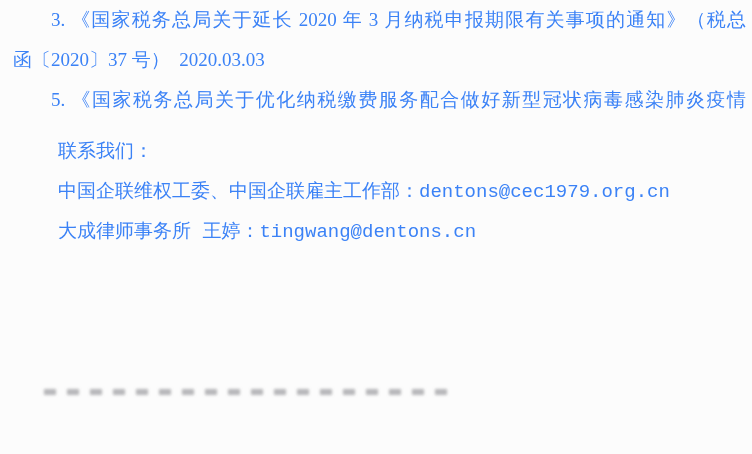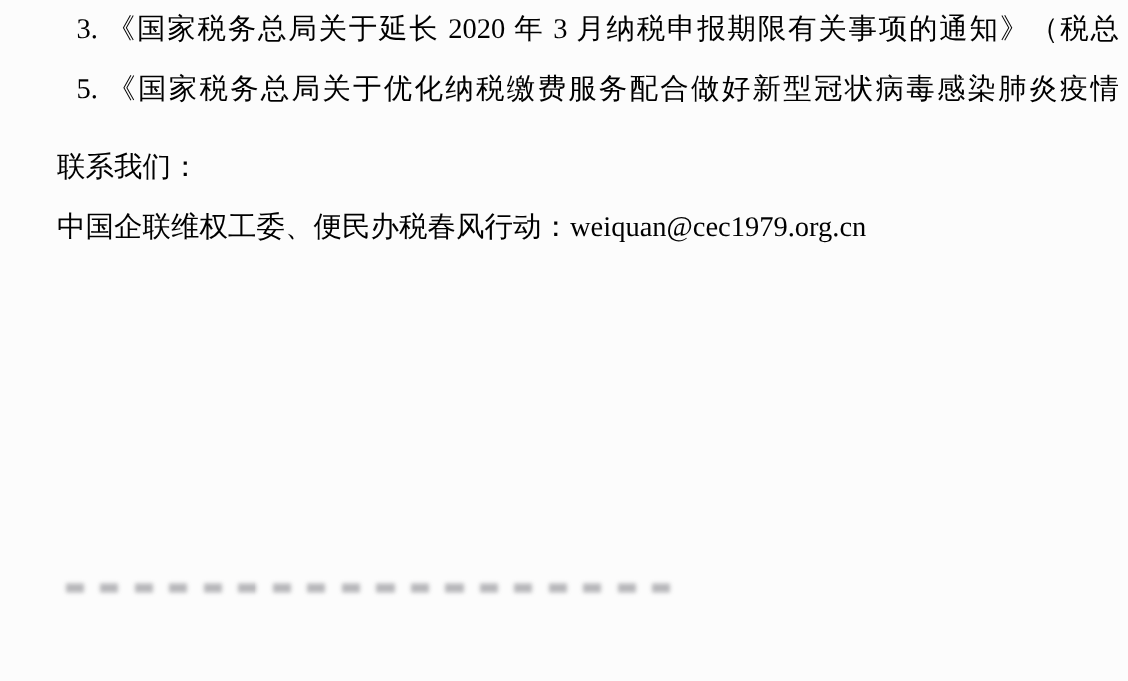--- a/index.html
+++ b/index.html
@@ -6,21 +6,21 @@
   html, body { width: 752px; height: 454px; }
   body {
     background: #fcfcfc;
     overflow: hidden;
     font-family: "Liberation Serif", "DejaVu Serif", serif;
   }
   .doc {
     position: relative;
     width: 752px;
     height: 395px;
-    color: #000000;
+    color: #3b82f6;
   }
   .line {
     display: block;
     height: 40px;
     line-height: 40px;
     font-size: 19px;
     padding-left: 13px;
     padding-right: 6px;
     white-space: pre;
     overflow: hidden;
@@ -28,21 +28,21 @@
   
   .line.full {
     white-space: nowrap;
     text-align: justify;
     text-align-last: justify;
     text-justify: inter-character;
   }
   
   .line.first { padding-left: 51px; }
   .contact { margin-top: 12px; }
-  .contact .line { padding-left: 38px; }
+  .contact .line { padding-left: 58px; font-family: Liberation Mono, monospace; }
   
   .crop-artifact {
     position: absolute;
     left: 44px;
     bottom: 0;
     width: 410px;
     height: 6px;
     background: repeating-linear-gradient(90deg,
       rgba(70, 70, 78, 0.38) 0px 12px,
       rgba(70, 70, 78, 0) 12px 23px);
@@ -51,30 +51,32 @@
 </style>
 </head>
 <body>
 
 <div class="doc">
 
   <div class="notices">
 
     <div class="para">
       <div class="line full first">3. 《国家税务总局关于延长 2020 年 3 月纳税申报期限有关事项的通知》（税总</div>
+      <div class="line">函〔2020〕37 号）  2020.03.03</div>
     </div>
 
 
     <div class="para">
       <div class="line full first">5. 《国家税务总局关于优化纳税缴费服务配合做好新型冠状病毒感染肺炎疫情</div>
     </div>
 
 
   </div>
 
   <div class="contact">
     <div class="line">联系我们：</div>
-    <div class="line"><span>中国企联维权工委、便民办税春风行动：</span><span>weiquan@cec1979.org.cn</span></div>
+    <div class="line"><span>中国企联维权工委、中国企联雇主工作部：</span><span>dentons@cec1979.org.cn</span></div>
+    <div class="line"><span>大成律师事务所 王婷：</span><span>tingwang@dentons.cn</span></div>
   </div>
 
   <div class="crop-artifact"></div>
 
 </div>
 
 </body></html>

